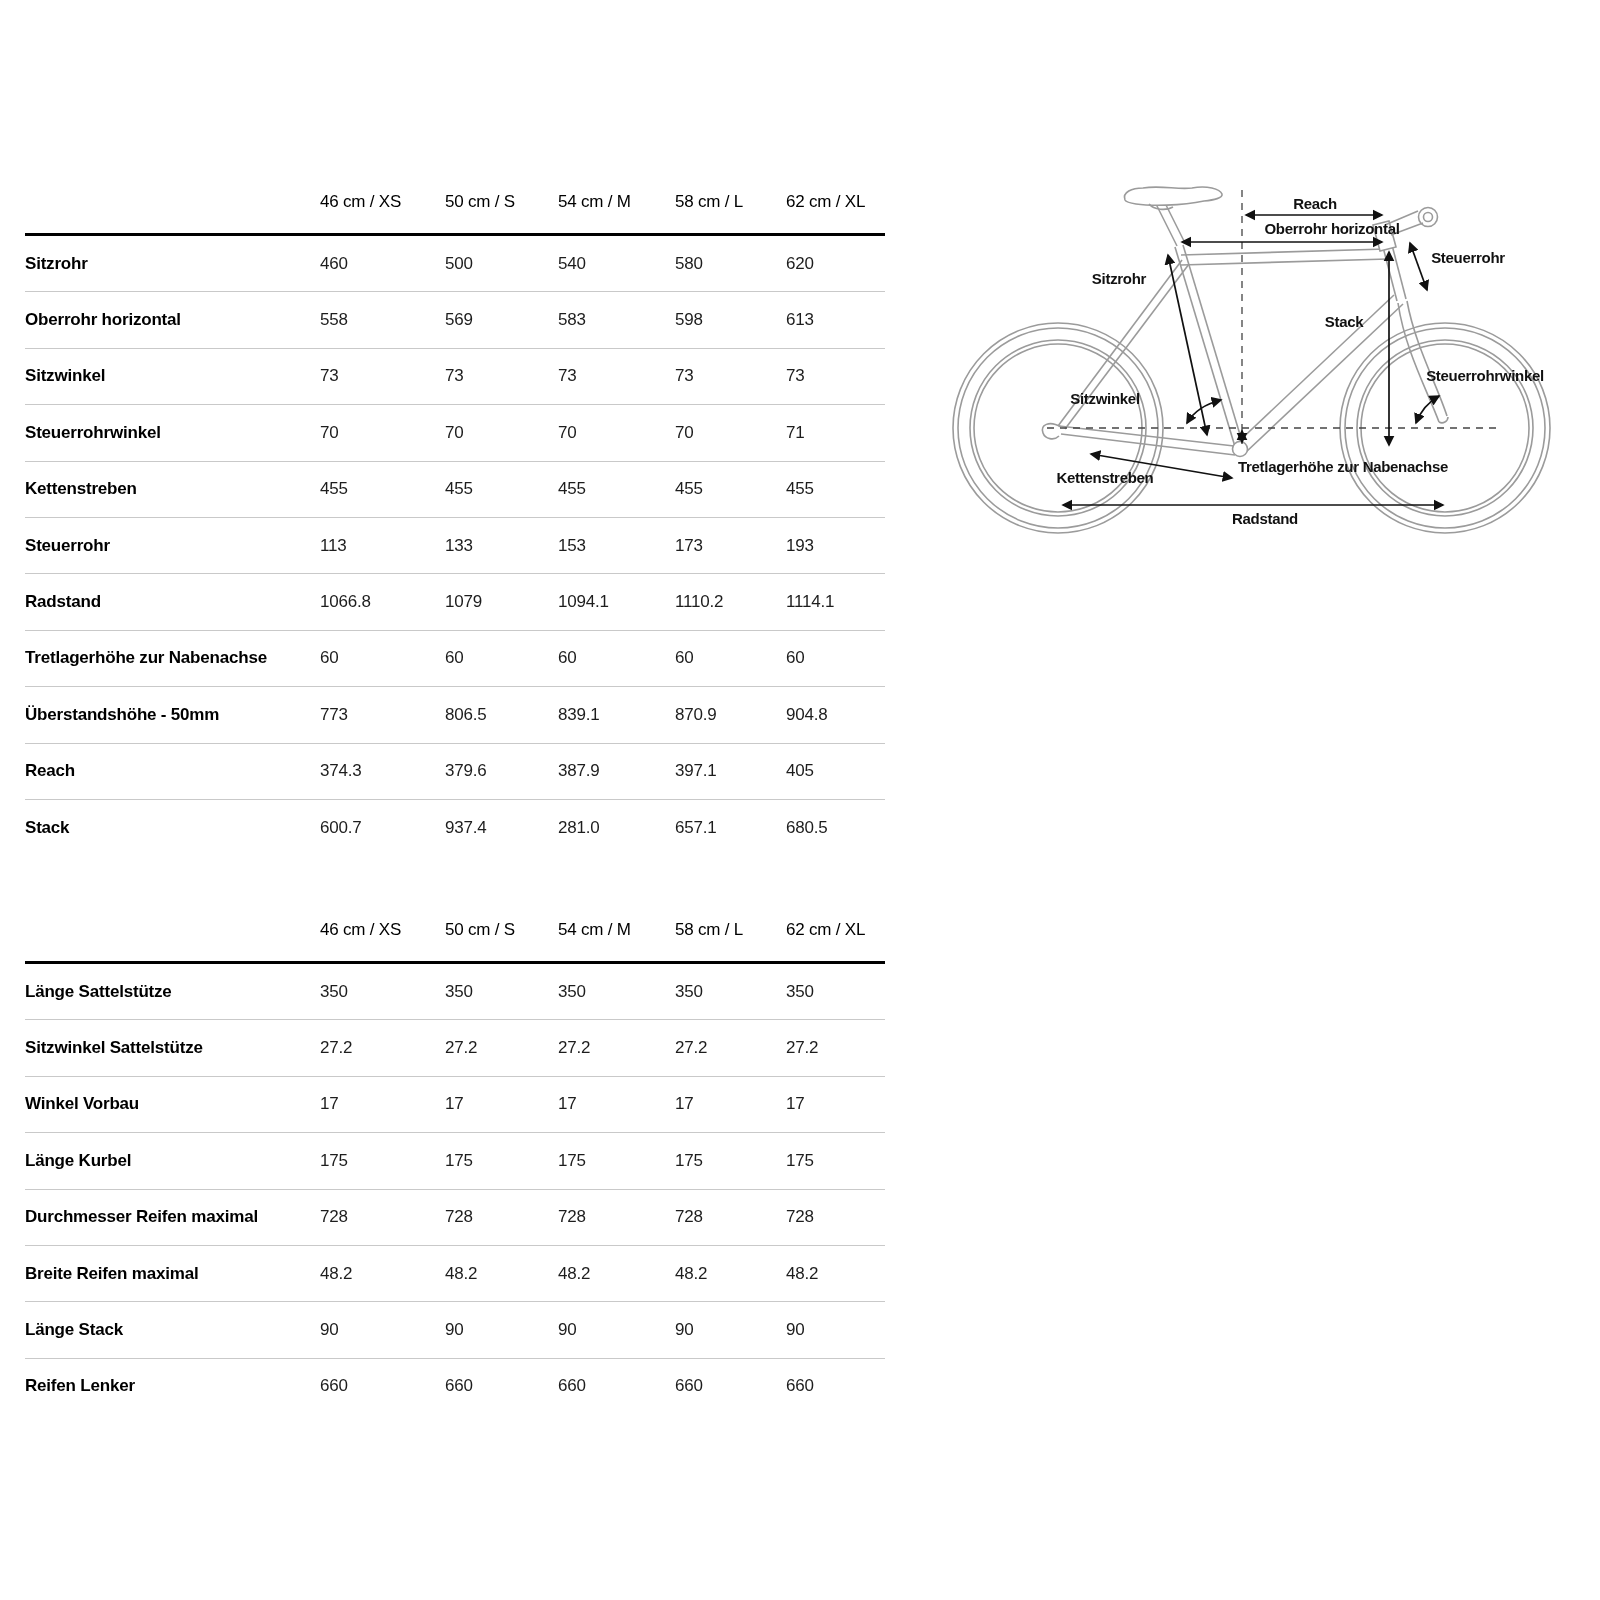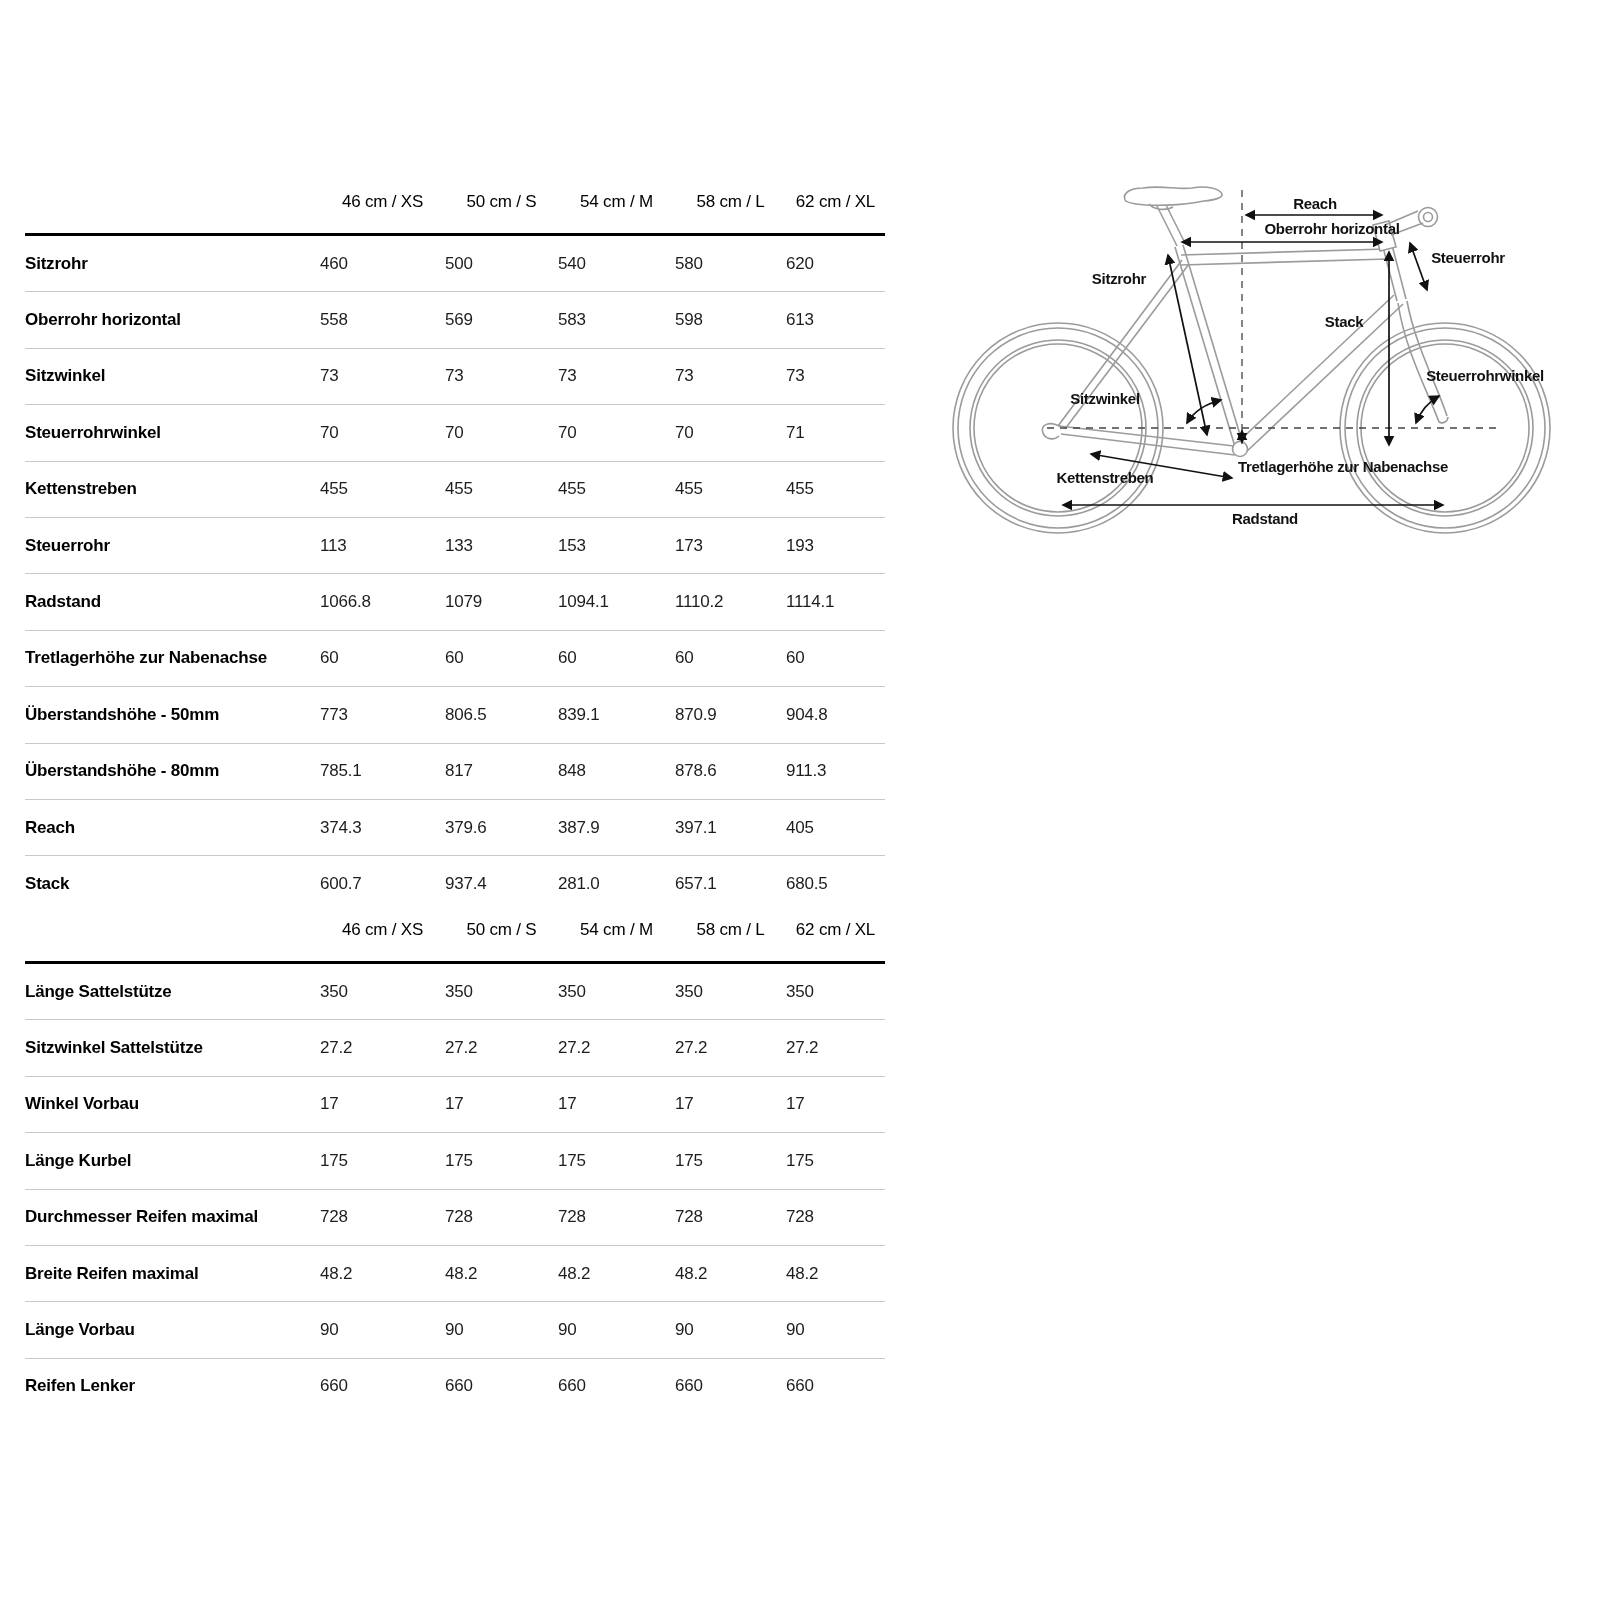--- a/index.html
+++ b/index.html
@@ -15,21 +15,21 @@
     display:grid;grid-template-columns:295px 125px 113px 117px 111px auto;
     height:63px;align-items:center;border-bottom:3px solid #000;
   }
   .row{
     display:grid;grid-template-columns:295px 125px 113px 117px 111px auto;
     height:55.4px;align-items:center;border-bottom:1px solid #c9c9c9;
   }
   .row.last{border-bottom:none;}
   .c{font-size:17px;letter-spacing:-0.2px;color:#1d1d1d;white-space:nowrap;}
   .l{font-weight:bold;color:#000;}
-  .hrow .c{color:#000;text-align:center;}
+  .hrow .c{color:#000;}
   #diagram{position:absolute;left:935px;top:165px;}
   #diagram text{
     font-family:"Liberation Sans", sans-serif;
     font-size:15px;font-weight:bold;letter-spacing:-0.3px;fill:#111;
   }
 </style>
 </head>
 <body>
 
 <section class="tbl" id="tbl1">
@@ -107,28 +107,20 @@
     </div>
   <div class="row">
       <div class="c l">Überstandshöhe - 50mm</div>
       <div class="c">773</div>
       <div class="c">806.5</div>
       <div class="c">839.1</div>
       <div class="c">870.9</div>
       <div class="c">904.8</div>
     </div>
   <div class="row">
-      <div class="c l">Überstandshöhe - 80mm</div>
-      <div class="c">785.1</div>
-      <div class="c">817</div>
-      <div class="c">848</div>
-      <div class="c">878.6</div>
-      <div class="c">911.3</div>
-    </div>
-  <div class="row">
       <div class="c l">Reach</div>
       <div class="c">374.3</div>
       <div class="c">379.6</div>
       <div class="c">387.9</div>
       <div class="c">397.1</div>
       <div class="c">405</div>
     </div>
   <div class="row last">
       <div class="c l">Stack</div>
       <div class="c">600.7</div>
@@ -190,21 +182,21 @@
     </div>
   <div class="row">
       <div class="c l">Breite Reifen maximal</div>
       <div class="c">48.2</div>
       <div class="c">48.2</div>
       <div class="c">48.2</div>
       <div class="c">48.2</div>
       <div class="c">48.2</div>
     </div>
   <div class="row">
-      <div class="c l">Länge Vorbau</div>
+      <div class="c l">Länge Stack</div>
       <div class="c">90</div>
       <div class="c">90</div>
       <div class="c">90</div>
       <div class="c">90</div>
       <div class="c">90</div>
     </div>
   <div class="row last">
       <div class="c l">Reifen Lenker</div>
       <div class="c">660</div>
       <div class="c">660</div>

